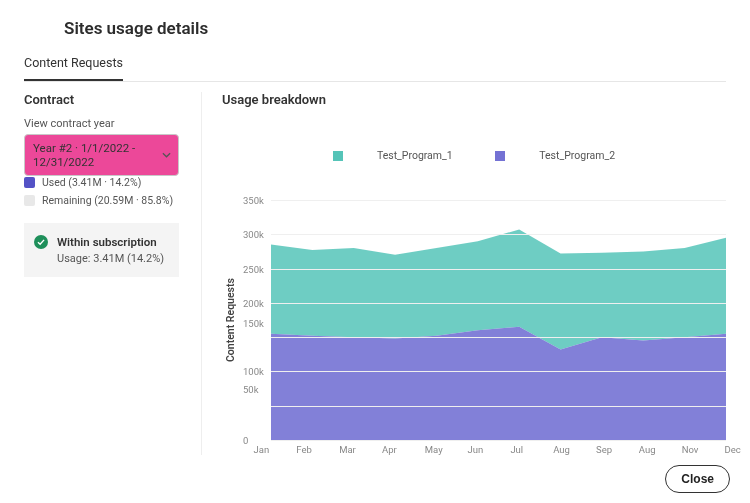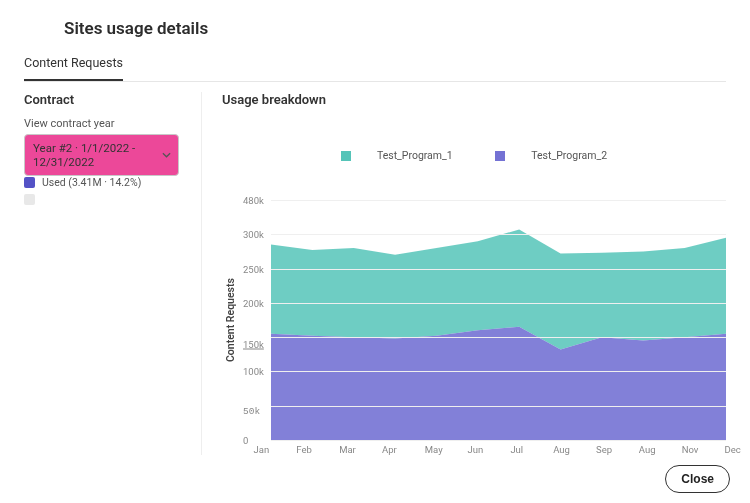--- a/index.html
+++ b/index.html
@@ -48,21 +48,21 @@
   .donut-sub { font-size: 10px; color: #888; margin-top: 3px; }
   .legend-row { display: flex; align-items: center; gap: 7px; font-size: 10.5px; color: #555; margin-bottom: 5px; }
   .swatch { width: 11px; height: 11px; border-radius: 2px; flex: 0 0 11px; }
   .status-box { background: #f4f4f4; padding: 12px 10px; margin-top: 16px; display: flex; gap: 9px; align-items: flex-start; }
   .status-icon { width: 14px; height: 14px; flex: 0 0 14px; }
   .status-icon svg { width: 14px; height: 14px; display: block; }
   .status-title { font-size: 11.5px; font-weight: 600; color: #333; }
   .status-sub { font-size: 11px; color: #555; margin-top: 3px; }
   .right { flex: 1; }
   .chart-legend { text-align: center; font-size: 10.5px; color: #555; margin-bottom: 6px; }
-  .chart-legend span { display: inline-flex; align-items: center; gap: 6px; margin: 16px 10px; }
+  .chart-legend span { display: inline-flex; align-items: center; gap: 14px; margin: 16px 10px; }
   .chart-legend .sw { width: 10px; height: 10px; display: inline-block; }
   .chart-area { display: flex; }
   .ylabel {
     writing-mode: vertical-rl;
     transform: rotate(180deg);
     font-size: 10.5px; font-weight: 600; color: #444;
     text-align: center;
     padding: 0 2px;
   }
   .plot { flex: 1; position: relative; }
@@ -99,22 +99,35 @@
       </span>
     </div>
 
 
     <div class="legend-row">
       <span class="swatch" id="sw-used" style="background: rgb(84, 82, 198);"></span>
       <span>Used (3.41M · 14.2%)</span>
     </div>
     <div class="legend-row">
       <span class="swatch" id="sw-remaining" style="background: rgb(232, 232, 232);"></span>
+      <span>Remaining (20.59M · 85.8%)</span>
     </div>
 
+    <div class="status-box">
+      <span class="status-icon">
+        <svg viewBox="0 0 16 16">
+            <circle cx="8" cy="8" r="8" id="status-circle" fill="#1e8f5a"></circle>
+            <path d="M4.5 8.3 L7 10.6 L11.5 5.6" fill="none" stroke="#fff" stroke-width="1.6"></path>
+          </svg>
+      </span>
+      <div>
+        <div class="status-title">Within subscription</div>
+        <div class="status-sub">Usage: 3.41M (14.2%)</div>
+      </div>
+    </div>
   </div>
 
   <div class="right">
     <div class="section-title">Usage breakdown</div>
     <div class="chart-legend">
       <span>
           <span class="sw" id="sw1" style="background: rgb(85, 196, 184);"></span>
           <span>Test_Program_1</span>
         </span>
       <span>
@@ -125,33 +138,33 @@
     <div class="chart-area">
       <div class="ylabel">Content Requests</div>
       <div class="plot" id="plot" style="height:240px;">
         <svg id="area-svg" style="position:absolute; left:32px; top:0; right:0; bottom:0;" preserveAspectRatio="none" width="455" height="240" viewBox="0 0 455 240">
             <path d="M 0 44.571428571428584 L 41.36363636363637 50.05714285714285 L 82.72727272727273 48 L 124.09090909090908 54.85714285714286 L 165.45454545454547 48 L 206.8181818181818 41.14285714285714 L 248.18181818181816 29.485714285714295 L 289.54545454545456 53.485714285714295 L 330.90909090909093 52.79999999999998 L 372.2727272727273 51.428571428571445 L 413.6363636363636 48 L 455 37.71428571428572 L 455 133.71428571428572 L 413.6363636363636 137.14285714285717 L 372.2727272727273 140.57142857142856 L 330.90909090909093 137.14285714285717 L 289.54545454545456 149.48571428571427 L 248.18181818181816 126.85714285714286 L 206.8181818181818 130.28571428571428 L 165.45454545454547 135.77142857142857 L 124.09090909090908 138.5142857142857 L 82.72727272727273 137.14285714285717 L 41.36363636363637 135.77142857142857 L 0 133.71428571428572 Z" fill="#55c4b8" fill-opacity="0.85"></path>
             <path d="M 0 133.71428571428572 L 41.36363636363637 135.77142857142857 L 82.72727272727273 137.14285714285717 L 124.09090909090908 138.5142857142857 L 165.45454545454547 135.77142857142857 L 206.8181818181818 130.28571428571428 L 248.18181818181816 126.85714285714286 L 289.54545454545456 149.48571428571427 L 330.90909090909093 137.14285714285717 L 372.2727272727273 140.57142857142856 L 413.6363636363636 137.14285714285717 L 455 133.71428571428572 L 455 240 L 413.6363636363636 240 L 372.2727272727273 240 L 330.90909090909093 240 L 289.54545454545456 240 L 248.18181818181816 240 L 206.8181818181818 240 L 165.45454545454547 240 L 124.09090909090908 240 L 82.72727272727273 240 L 41.36363636363637 240 L 0 240 Z" fill="#7472d4" fill-opacity="0.9"></path>
           </svg>
       <div class="grid" style="top: 240px;"></div>
           <div class="ytick" style="top: 240px;">0</div>
           <div class="grid" style="top: 205.714px;"></div>
-          <div class="ytick" style="top: 211px; font-family: Liberation Mono, monospace;">50k</div>
+          <div class="ytick" style="top: 189px;">50k</div>
           <div class="grid" style="top: 171.429px;"></div>
           <div class="ytick" style="top: 171.429px;">100k</div>
           <div class="grid" style="top: 137.143px;"></div>
-          <div class="ytick" style="top: 144px; text-decoration: underline;">150k</div>
+          <div class="ytick" style="top: 123px;">150k</div>
           <div class="grid" style="top: 102.857px;"></div>
           <div class="ytick" style="top: 102.857px;">200k</div>
           <div class="grid" style="top: 68.5714px;"></div>
           <div class="ytick" style="top: 68.5714px;">250k</div>
           <div class="grid" style="top: 34.2857px;"></div>
           <div class="ytick" style="top: 34.2857px;">300k</div>
           <div class="grid" style="top: 0px;"></div>
-          <div class="ytick" style="top: 0px;">480k</div>
+          <div class="ytick" style="top: 0px;">350k</div>
         </div>
     </div>
     <div class="xlabel-row" id="xlabels">
         <span>Jan</span>
         <span>Feb</span>
         <span>Mar</span>
         <span>Apr</span>
         <span>May</span>
         <span>Jun</span>
         <span>Jul</span>

